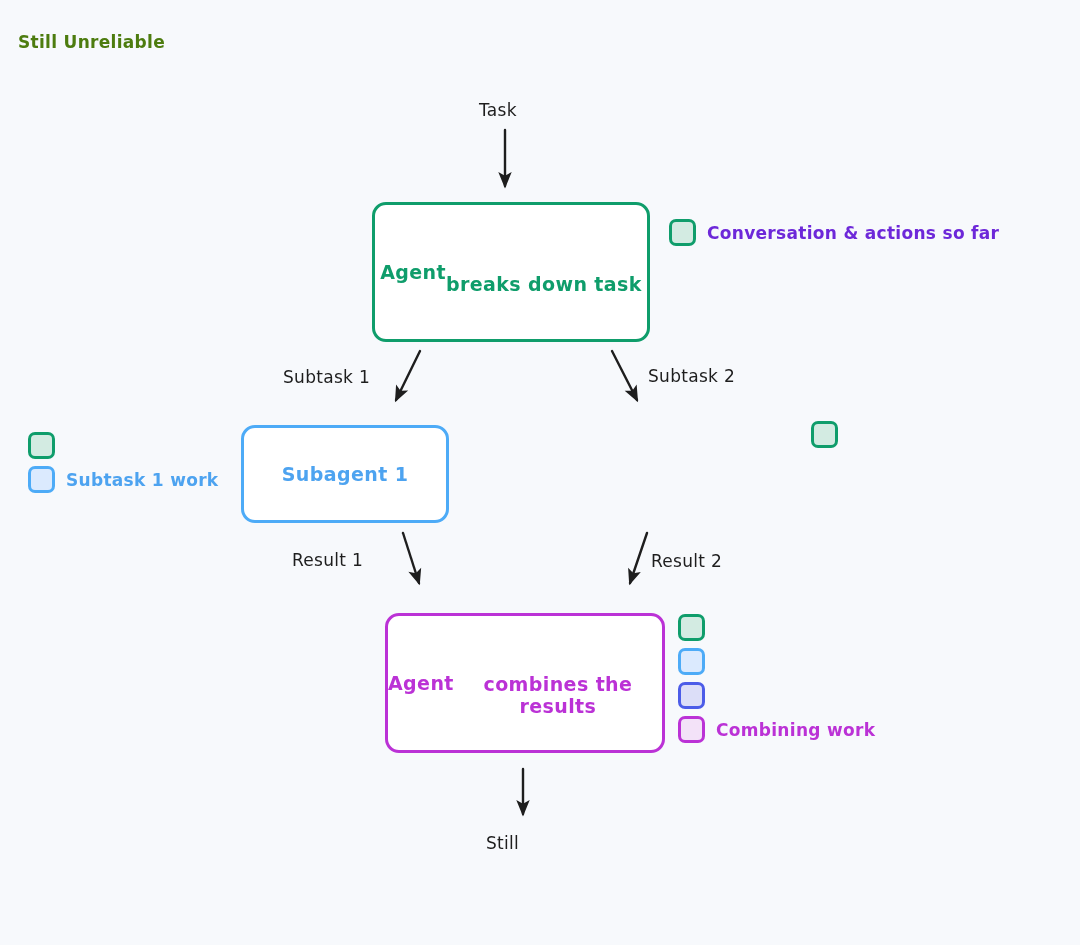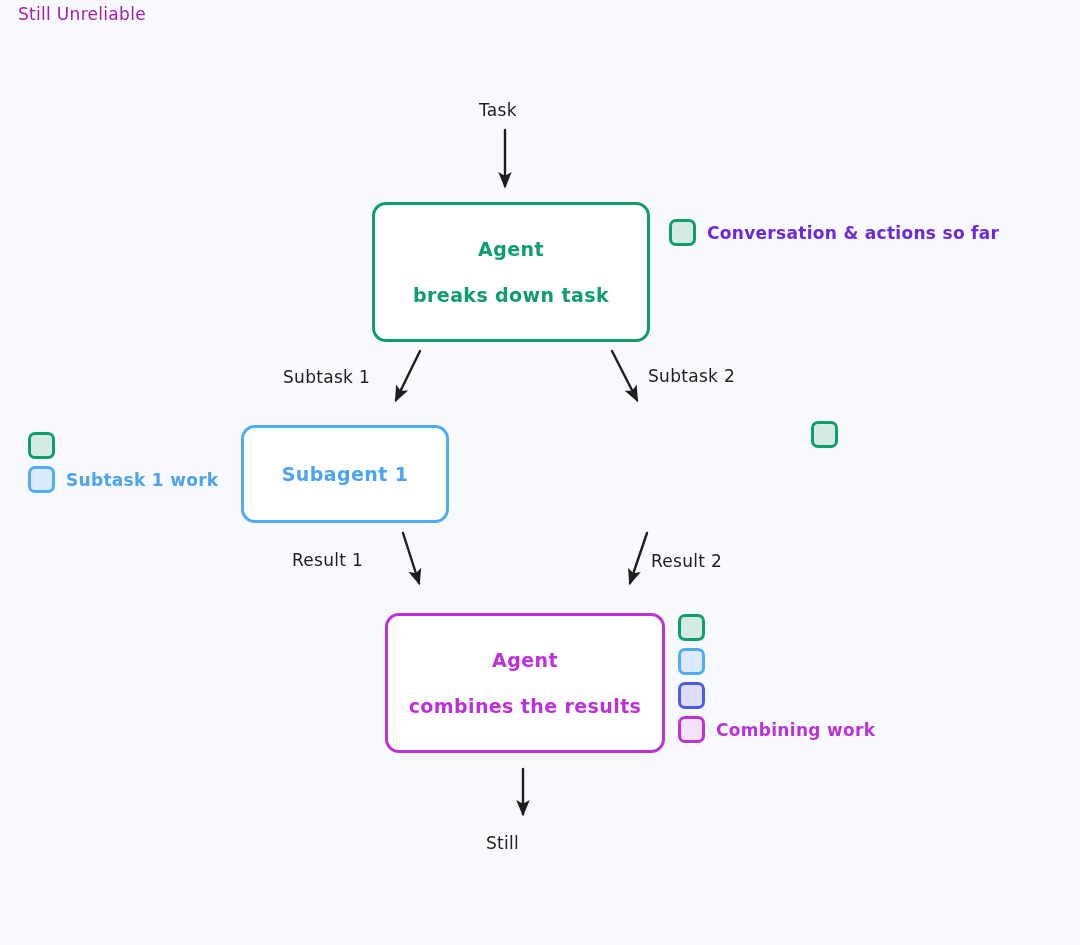--- a/index.html
+++ b/index.html
@@ -17,36 +17,36 @@
   #canvas {
     position: relative;
     width: 1080px;
     height: 945px;
   }
   .abs { position: absolute; }
 
   
   #title {
     left: 18px;
-    top: 4px;
+    top: 32px;
     font-size: 17px;
-    font-weight: normal;
-    color: #a21caf;
+    font-weight: bold;
+    color: #4d7c0f;
     letter-spacing: 0.3px;
   }
 
   
   .node {
     box-sizing: border-box;
     background: #ffffff;
     border-style: solid;
     border-width: 3px;
     border-radius: 14px;
     display: flex;
-    flex-direction: column;
+    flex-direction: row;
     align-items: center;
     justify-content: center;
     text-align: center;
   }
   .node .line1 {
     font-size: 19px;
     font-weight: bold;
     letter-spacing: 0.4px;
   }
   .node .line2 {

